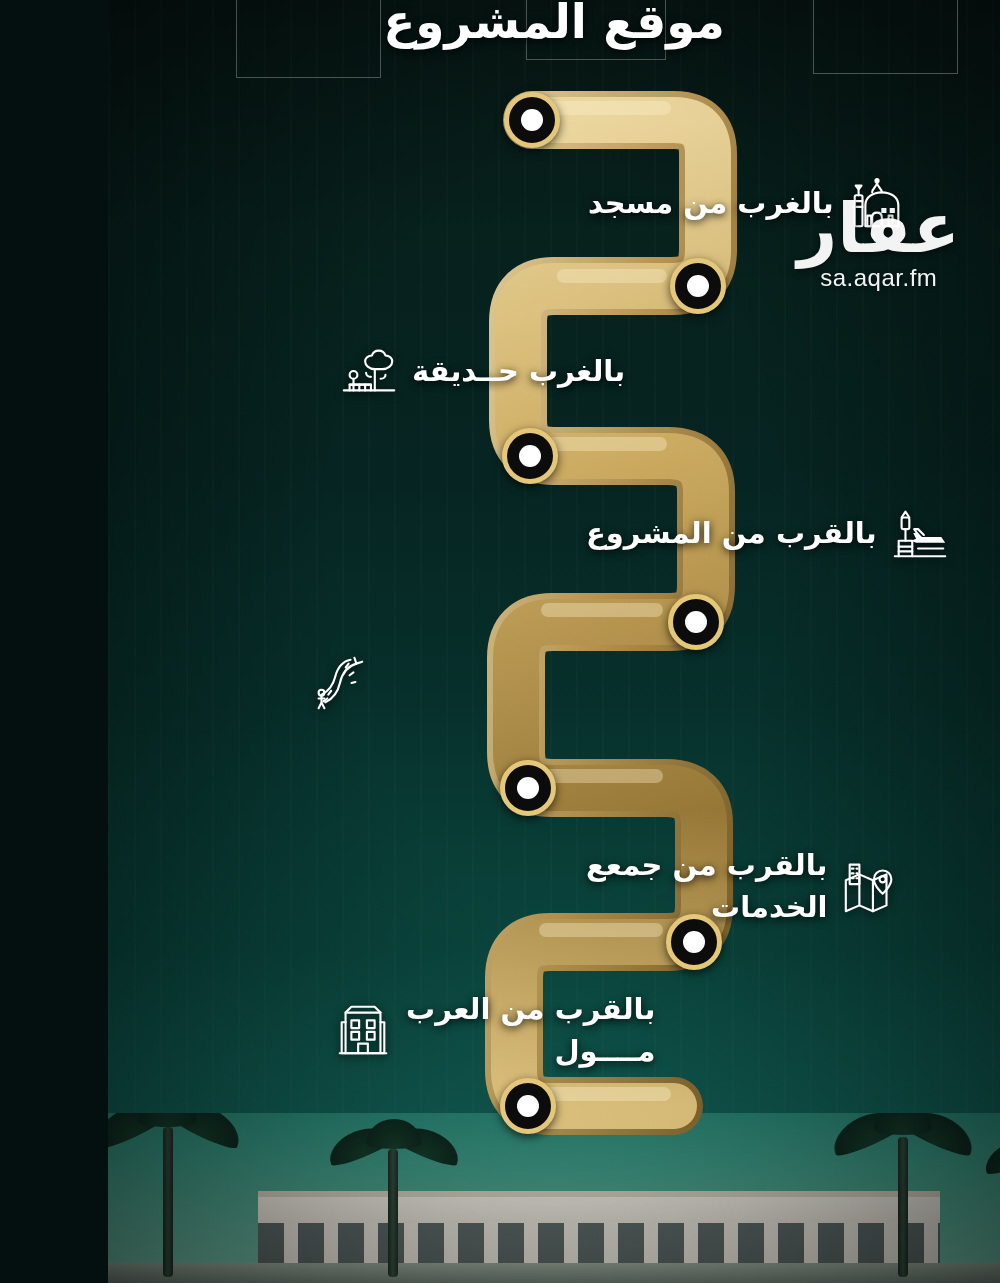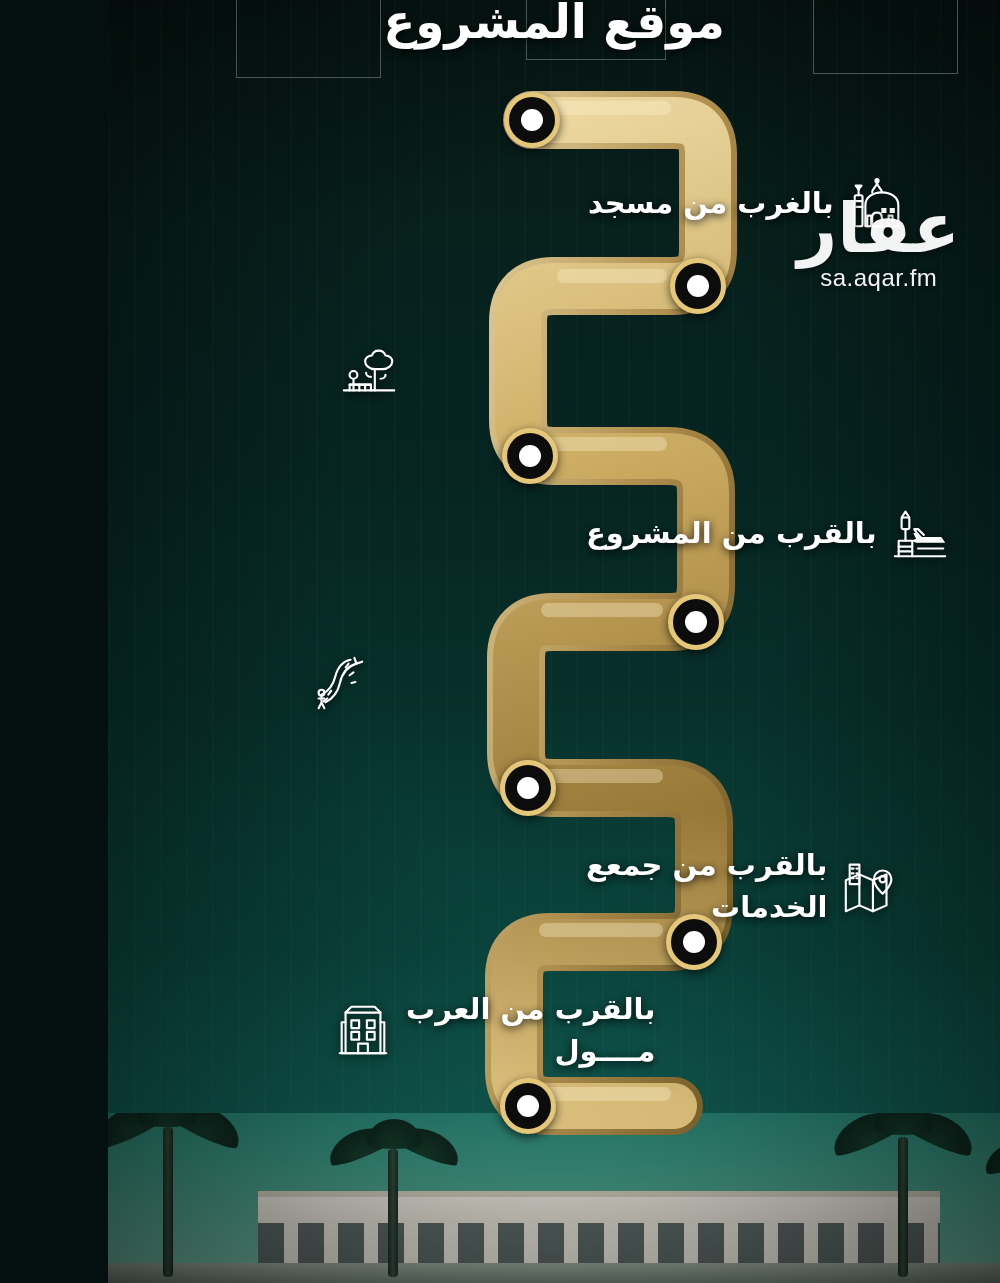--- a/index.html
+++ b/index.html
@@ -356,20 +356,21 @@
         <path d="M12 46h22"></path>
         <path d="M16 46v6M22 46v6M28 46v6"></path>
         <path d="M38 52V30"></path>
         <path d="M38 30c-6 0-10-4-10-8 0-3 3-6 7-6 1-3 4-5 7-5s6 2 7 5c4 0 7 3 7 6 0 4-4 8-10 8h-8z"></path>
         <path d="M34 38c-3 0-5-2-5-4"></path>
         <path d="M44 40c3 0 5-2 5-4"></path>
         <circle cx="16" cy="36" r="4"></circle>
         <path d="M16 40v6"></path>
       </svg>
     </div>
+    <div class="label txt-r">بالغرب حــديقة</div>
   </div>
 
   <div class="item" style="left:478px; top:500px;">
     <div class="icon">
       <svg viewBox="0 0 64 64" fill="none" stroke="#ffffff" stroke-width="2.2" stroke-linecap="round" stroke-linejoin="round">
         <path d="M6 56h52"></path>
         <path d="M10 56V40h14v16"></path>
         <path d="M10 46h14M10 51h14"></path>
         <rect x="13" y="16" width="8" height="12" rx="2"></rect>
         <path d="M17 28v12"></path>

